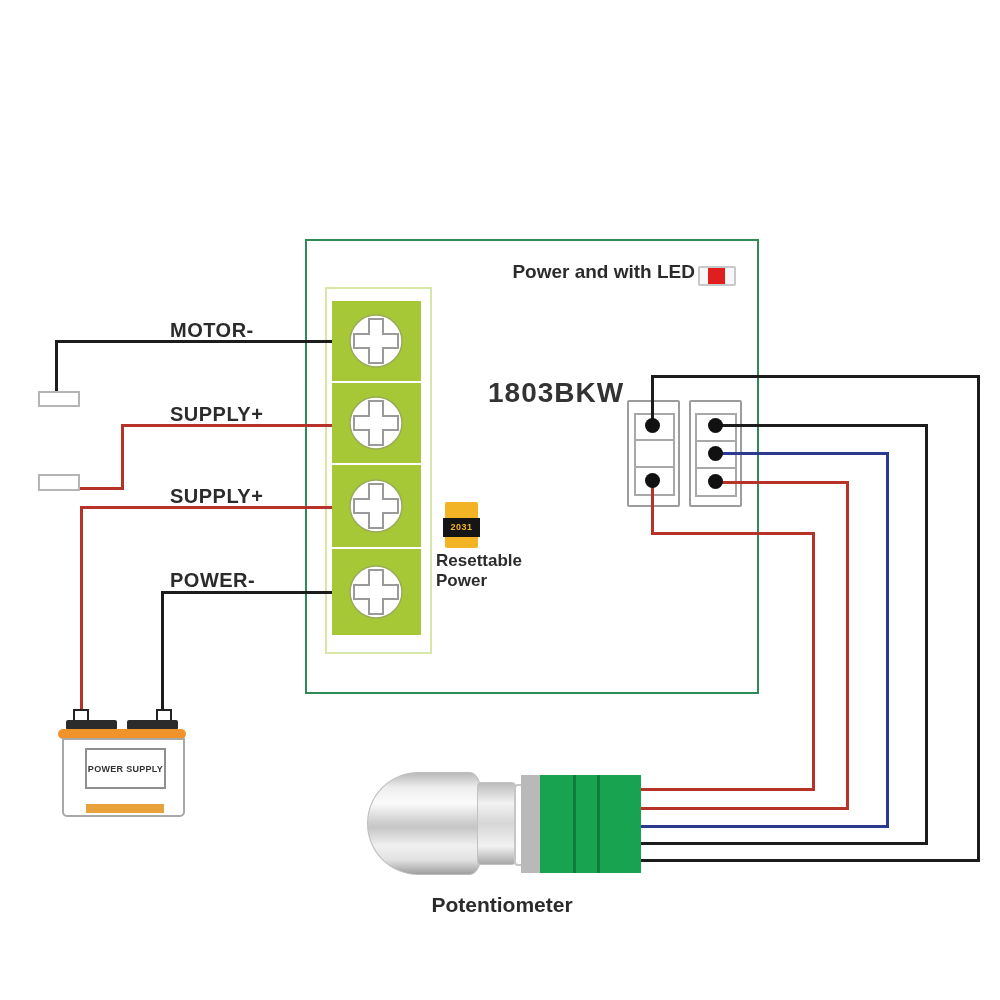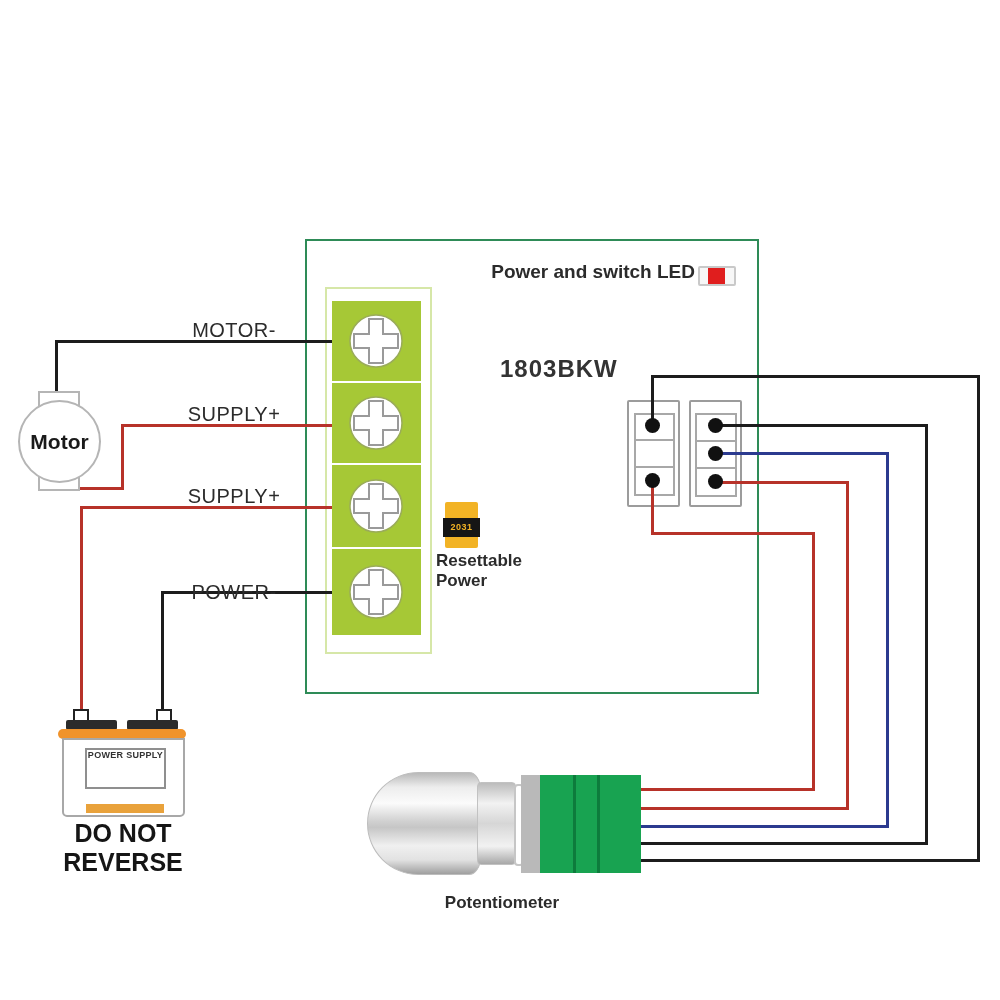--- a/index.html
+++ b/index.html
@@ -11,50 +11,50 @@
   .wr{background:#b73229;}
   .wb{background:#2b3a8f;}
   .dot{position:absolute;width:15px;height:15px;border-radius:50%;background:#111;}
   #title{left:250px;top:114px;width:570px;text-align:center;font-size:58px;font-weight:800;
          color:#3b3b3b;letter-spacing:1px;}
   
   #pcb{left:305px;top:239px;width:450px;height:451px;border:2px solid #2e8b57;background:#fff;}
   #led-label{left:440px;top:261px;width:255px;text-align:right;font-size:19px;font-weight:800;color:#2b2b2b;}
   #led{left:698px;top:266px;width:34px;height:16px;background:#f7f7f7;border:2px solid #c9c9c9;border-radius:2px;}
   #led .chip{position:absolute;left:8px;top:0;width:17px;height:16px;background:#e01e1e;}
-  #model{left:488px;top:355px;font-size:24px;font-weight:800;color:#333;letter-spacing:1px;margin-left:12px;}
+  #model{left:488px;top:377px;font-size:28px;font-weight:800;color:#333;letter-spacing:1px;}
   
   #backing{left:325px;top:287px;width:103px;height:363px;background:#fff;border:2px solid #d6e7a8;}
   .tsq{position:absolute;left:332px;width:89px;background:#a6c836;}
   .screw{position:absolute;left:348px;}
   
   #fuse-body{left:445px;top:502px;width:33px;height:46px;background:#f2b325;border-radius:2px;}
   #fuse-band{left:443px;top:518px;width:37px;height:19px;background:#151515;text-align:center;
              font-size:9px;font-weight:700;color:#f2b325;line-height:19px;letter-spacing:0.5px;}
   #fuse-label{left:436px;top:551px;width:140px;font-size:17px;font-weight:800;color:#2b2b2b;}
   
   .conn-outer{position:absolute;border:2px solid #9c9c9c;background:#fff;border-radius:2px;}
   .conn-inner{position:absolute;border:2px solid #a8a8a8;background:#fff;}
   .conn-div{position:absolute;height:2px;background:#a8a8a8;}
   
-  .tlabel{position:absolute;left:170px;width:128px;text-align:center;font-size:20px;font-weight:400;
+  .tlabel{position:absolute;left:170px;width:128px;text-align:left;font-size:20px;font-weight:700;
           color:#2b2b2b;letter-spacing:0.5px;}
   
   .motor-rect{position:absolute;left:38px;width:38px;border:2px solid #b5b5b5;background:#fff;}
   #motor-circle{left:18px;top:400px;width:79px;height:79px;border:2px solid #b5b5b5;border-radius:50%;
                 background:#fff;display:flex;align-items:center;justify-content:center;
                 font-size:21px;font-weight:800;color:#1a1a1a;}
   
   .post{position:absolute;width:12px;height:12px;background:#fff;border:2px solid #222;top:709px;}
   .cap{position:absolute;width:51px;height:10px;background:#2b2b2b;border-radius:2px;top:720px;}
   #bat-top{left:58px;top:729px;width:128px;height:10px;background:#f0932b;border-radius:5px;}
   #bat-body{left:62px;top:738px;width:119px;height:75px;border:2px solid #a8a8a8;background:#fff;
             border-radius:0 0 5px 5px;}
   #bat-label-box{left:85px;top:748px;width:77px;height:37px;border:2px solid #8f8f8f;background:#fff;
-                 display:flex;justify-content:center;font-size:9px;font-weight:800;
+                 display:flex;align-items:center;justify-content:center;font-size:9px;font-weight:800;
                  color:#333;letter-spacing:0.3px;}
   #bat-strip{left:86px;top:804px;width:78px;height:9px;background:#e9a23b;}
   #warning{left:20px;top:819px;width:206px;text-align:center;font-size:25px;font-weight:800;color:#151515;}
   
   #knob{left:367px;top:772px;width:112px;height:101px;border:1px solid #bdbdbd;
         border-radius:52px 12px 12px 52px / 52px 18px 18px 52px;
         background:linear-gradient(180deg,#b9b9b9 0%,#ededed 14%,#fbfbfb 30%,#d0d0d0 48%,#c6c6c6 54%,#f0f0f0 72%,#e2e2e2 86%,#9f9f9f 100%);}
   #shaft{left:477px;top:782px;width:37px;height:81px;border:1px solid #c2c2c2;border-radius:4px;
          background:linear-gradient(180deg,#bcbcbc 0%,#f2f2f2 25%,#d6d6d6 50%,#f2f2f2 78%,#a8a8a8 100%);}
   #ring{left:514px;top:784px;width:6px;height:78px;background:#fff;border:2px solid #c6c6c6;border-radius:4px;}
@@ -64,21 +64,21 @@
   .pot-text{position:absolute;left:392px;width:220px;text-align:center;font-weight:800;color:#2b2b2b;}
 </style>
 </head>
 <body>
 
 <div id="stage">
 
 
   <div id="pcb" class="abs"></div>
 
-  <div id="led-label" class="abs">Power and switch LED</div>
+  <div id="led-label" class="abs">Power and with LED</div>
   <div id="led" class="abs">
       <span class="chip"></span>
     </div>
 
   <div id="model" class="abs">1803BKW</div>
 
   <div id="backing" class="abs"></div>
   <div class="tsq" style="top:301px;height:80px;"></div>
   <div class="tsq" style="top:383px;height:80px;"></div>
   <div class="tsq" style="top:465px;height:82px;"></div>
@@ -148,43 +148,39 @@
 
   <div class="dot" style="left:645px;top:418px;"></div>
   <div class="dot" style="left:645px;top:473px;"></div>
   <div class="dot" style="left:708px;top:418px;"></div>
   <div class="dot" style="left:708px;top:446px;"></div>
   <div class="dot" style="left:708px;top:474px;"></div>
 
   <div class="tlabel" style="top:319px;">MOTOR-</div>
   <div class="tlabel" style="top:403px;">SUPPLY+</div>
   <div class="tlabel" style="top:485px;">SUPPLY+</div>
-  <div class="tlabel" style="top:569px;margin-top:12px;">POWER-</div>
+  <div class="tlabel" style="top:569px;">POWER-</div>
 
   <div class="motor-rect" style="top:391px;height:12px;"></div>
   <div class="motor-rect" style="top:474px;height:13px;"></div>
-  <div id="motor-circle" class="abs">
-      <span>Motor</span>
-    </div>
 
   <div class="post" style="left:73px;"></div>
   <div class="post" style="left:156px;"></div>
   <div class="cap" style="left:66px;"></div>
   <div class="cap" style="left:127px;"></div>
   <div id="bat-top" class="abs"></div>
   <div id="bat-body" class="abs"></div>
   <div id="bat-label-box" class="abs">
       <span>POWER SUPPLY</span>
     </div>
   <div id="bat-strip" class="abs"></div>
-  <div id="warning" class="abs">DO NOT REVERSE</div>
 
   <div id="knob" class="abs"></div>
   <div id="shaft" class="abs"></div>
   <div id="ring" class="abs"></div>
   <div id="bracket" class="abs"></div>
   <div id="pot-green" class="abs">
     <span class="pot-line" style="left:33px;"></span>
     <span class="pot-line" style="left:57px;"></span>
   </div>
-  <div class="pot-text" style="top:893px;font-size:17px;">Potentiometer</div>
+  <div class="pot-text" style="top:893px;font-size:21px;">Potentiometer</div>
 
 </div>
 
 </body></html>

